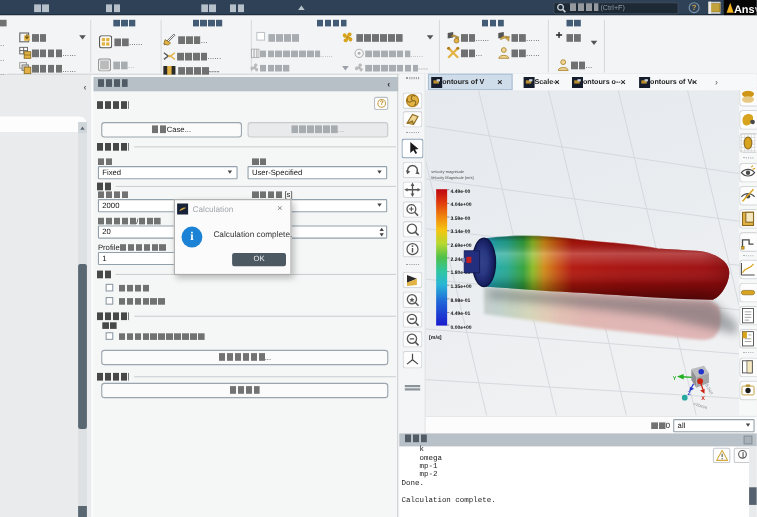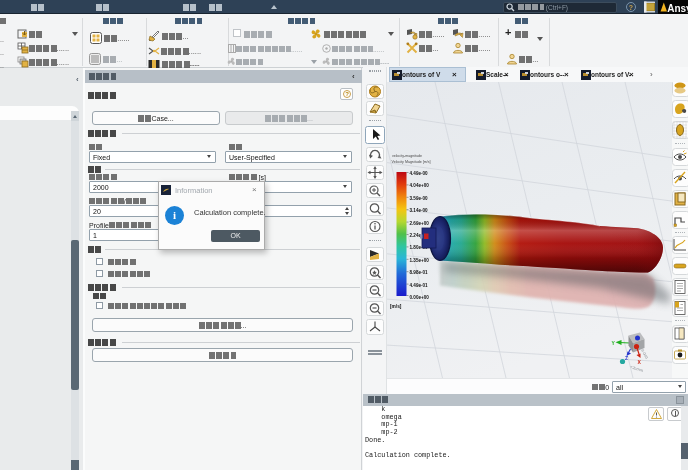--- a/index.html
+++ b/index.html
@@ -649,17 +649,17 @@
 <div class="a" style="left:674.5px;top:410.5px;width:1px;height:5px;background:#555"></div>
 <div class="a" style="left:681px;top:406px;width:7px;height:64px;background:#e8eaec"></div>
 <div class="a" style="left:681px;top:443px;width:7px;height:16px;background:#55616e"></div>
 
 <div class="a" id="dlg"></div>
 <div class="a" style="left:0;top:0;width:0;height:0"></div>
 <div class="a" style="z-index:51;left:161px;top:185px;width:10px;height:10px;background:#182238"></div>
 <svg class="a" style="z-index:51;left:161px;top:185px" width="10" height="10" viewBox="0 0 10 10">
     <path d="M2 7 C3 4 7 3 8 4 C6 5 4 6 2 7Z" fill="#d2a93c"></path>
   </svg>
-<div class="a" style="z-index:51;left:175px;top:186px;font-size:7.5px;color:#a2a8ae">Information</div>
+<div class="a" style="z-index:51;left:175px;top:186px;font-size:7.5px;color:#a2a8ae">Calculation</div>
 <div class="a" style="z-index:51;left:252px;top:185px;font-size:8px;color:#777">×</div>
 <div class="a" style="z-index:51;left:165px;top:206px;width:19px;height:19px;border-radius:50%;background:#1b82d6;color:#fff;font-size:11px;font-weight:bold;text-align:center;line-height:18px;font-family:'Liberation Serif',serif">i</div>
 <div class="a" style="z-index:51;left:194px;top:208px;font-size:7.5px;color:#333">Calculation complete.</div>
 <div class="a" style="z-index:51;left:211px;top:230px;width:49px;height:12px;background:#4d5962;border-radius:2px;color:#f0f0f0;font-size:7px;text-align:center;line-height:12px">OK</div>
 
 </body></html>

